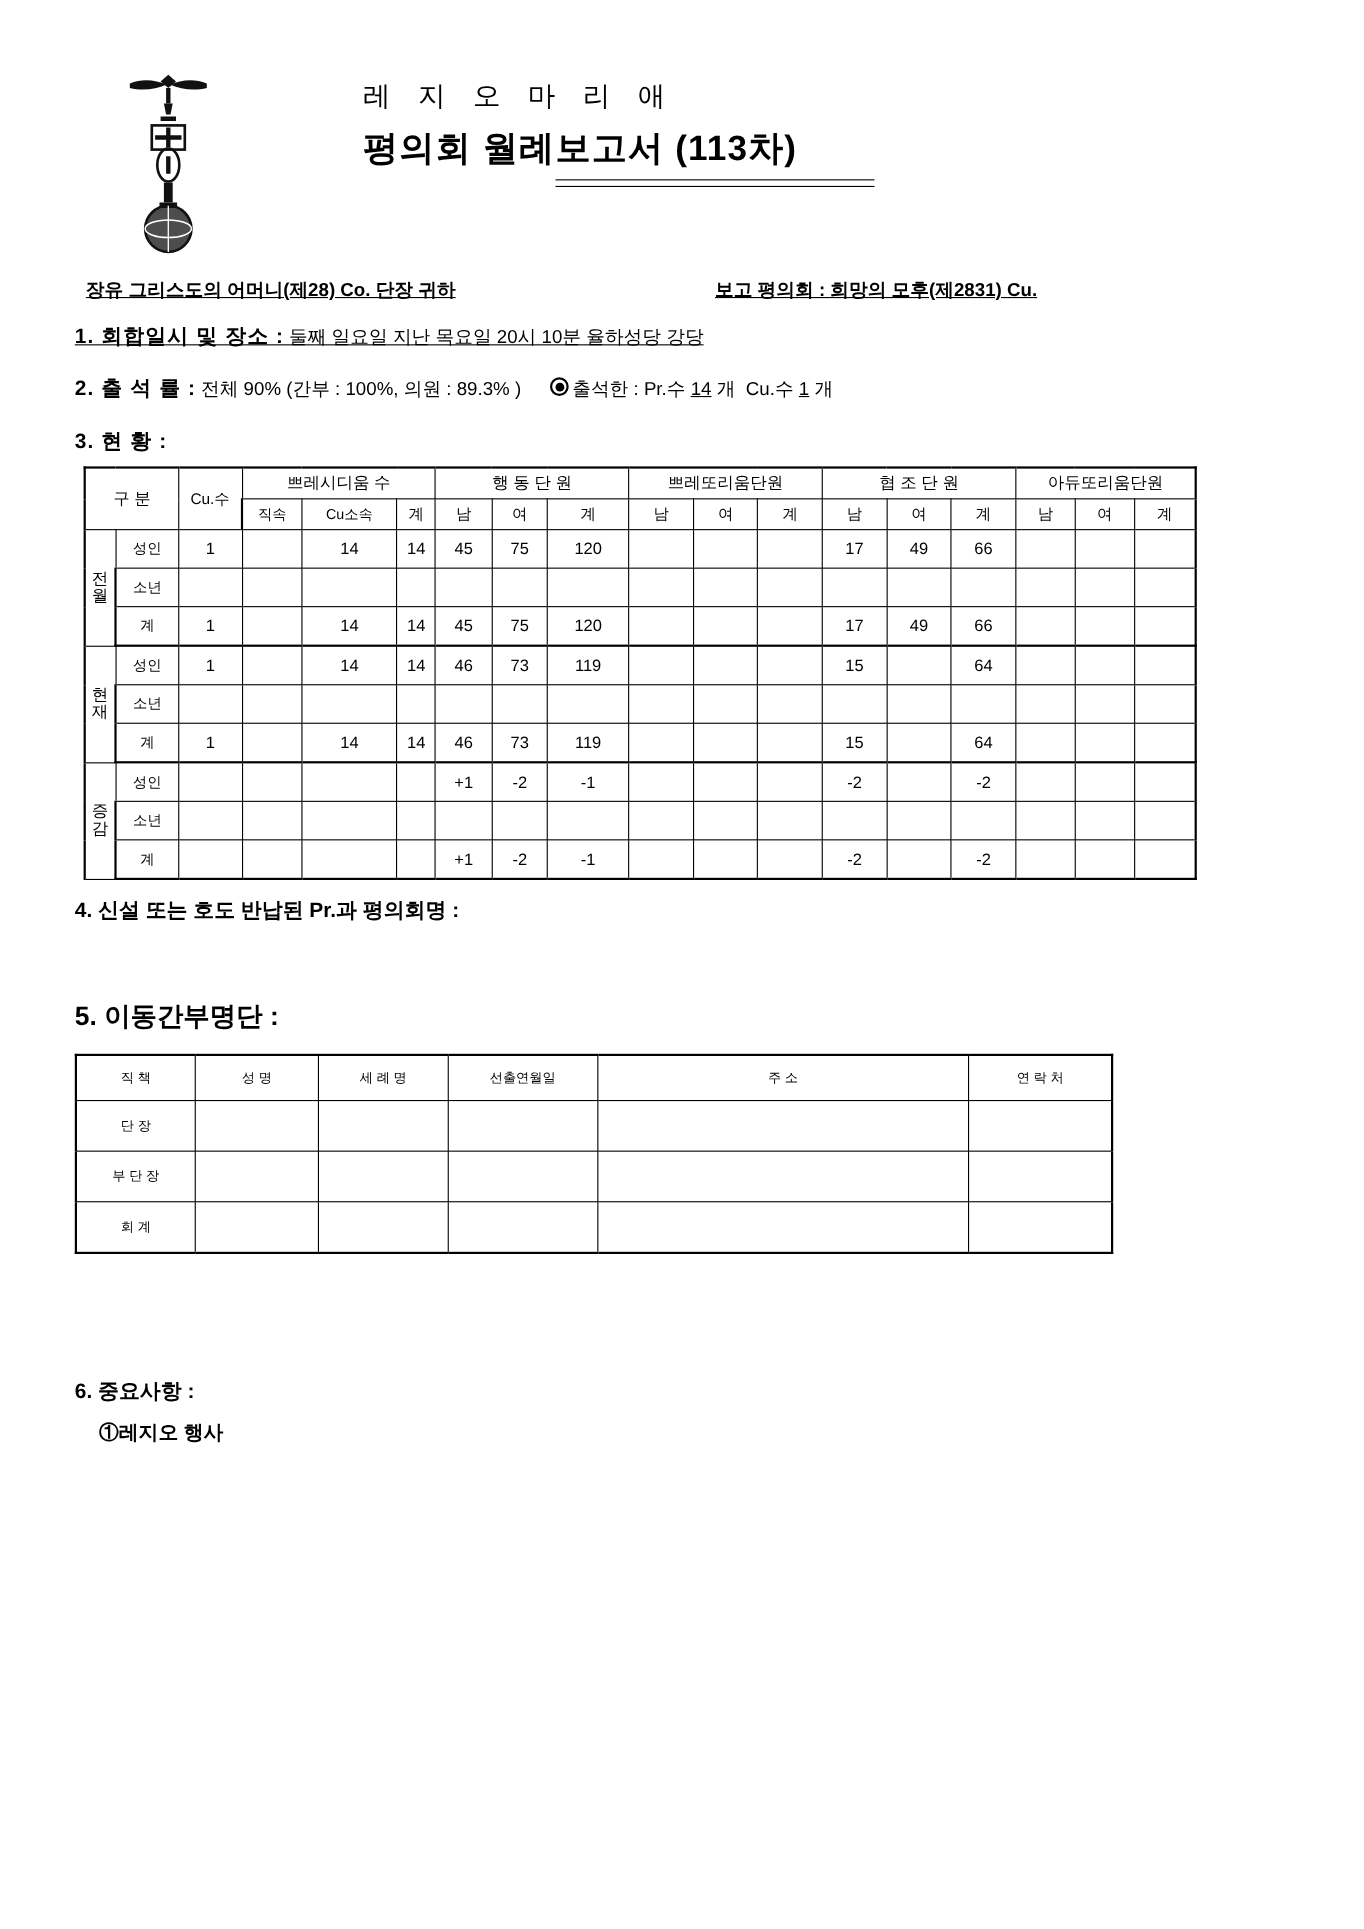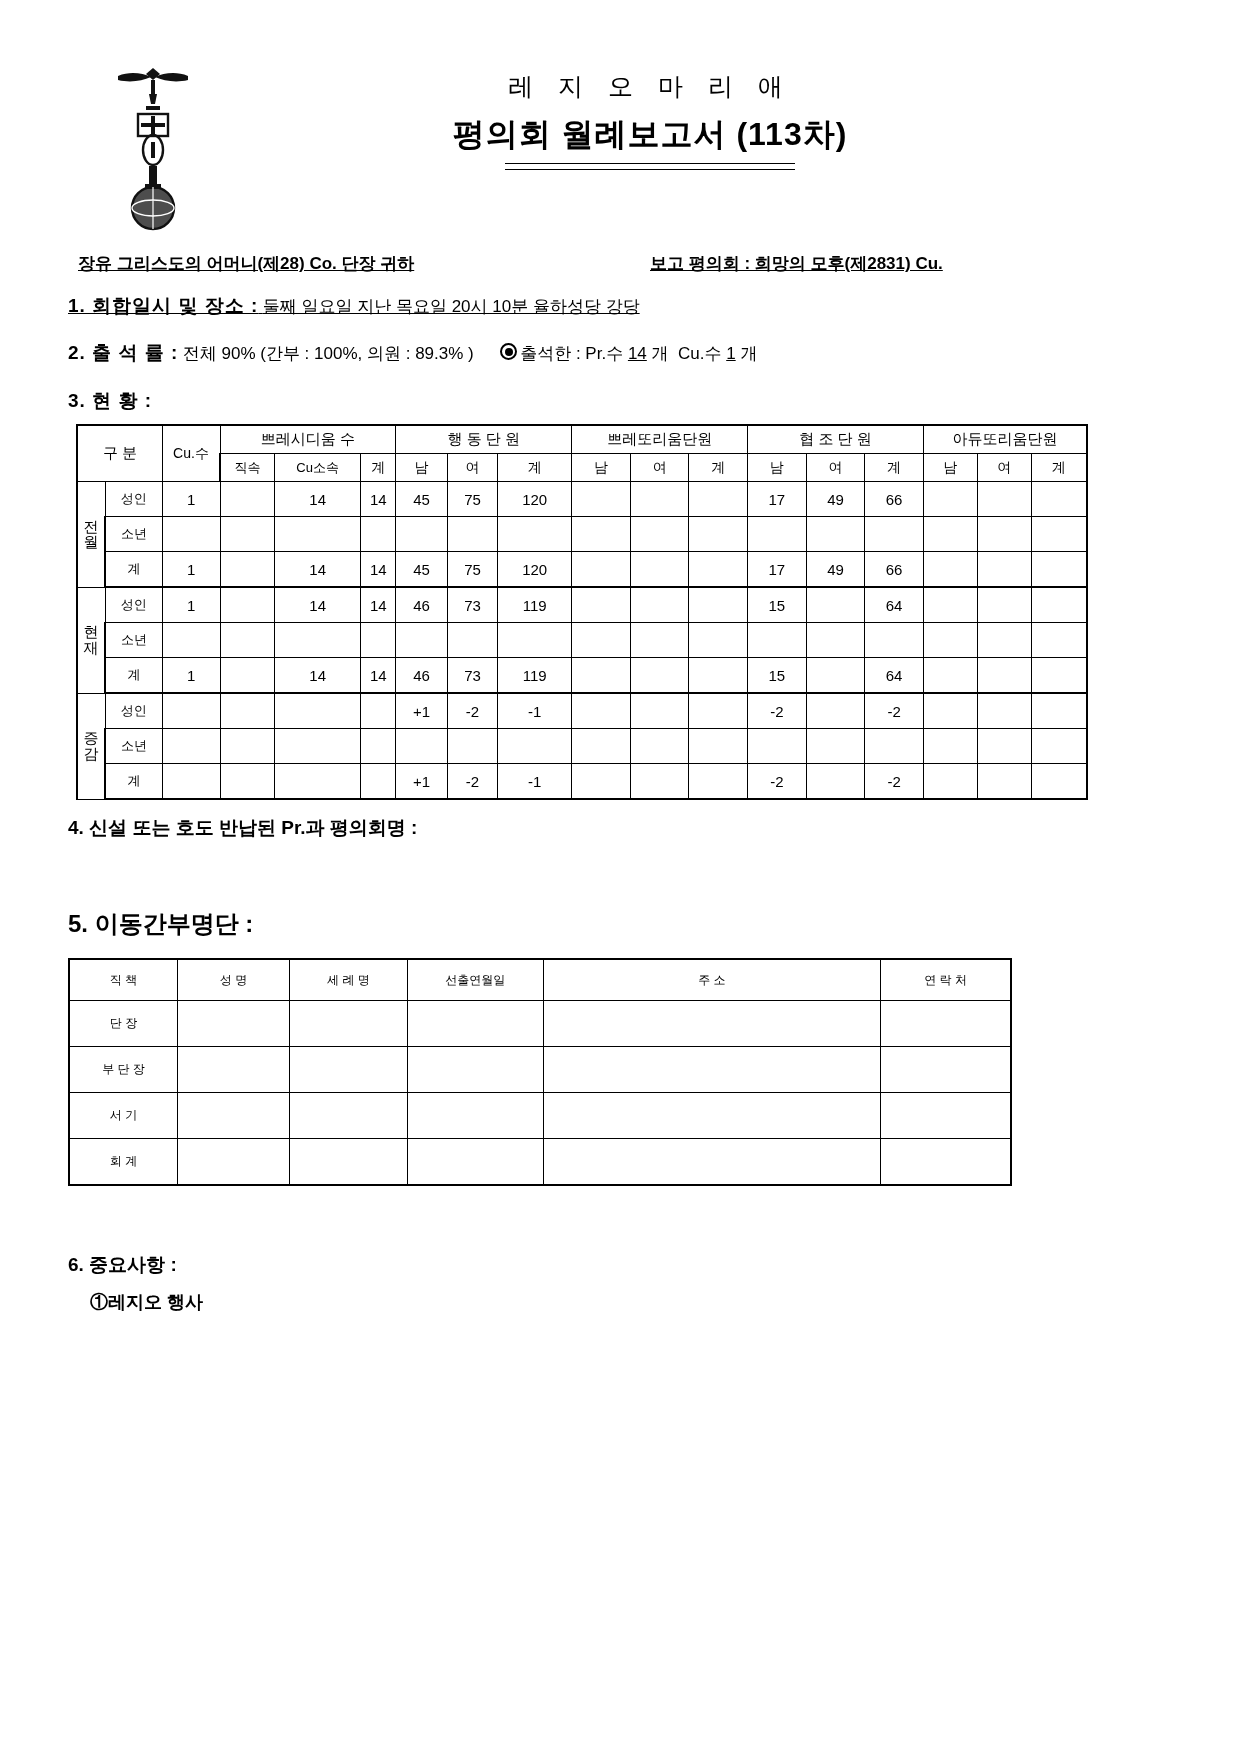--- a/index.html
+++ b/index.html
@@ -11,21 +11,21 @@
     position:relative;
     overflow:hidden;
   }
   .page{position:relative;width:1240px;height:1754px;}
 
   
   .header{position:relative;height:190px;}
   .emblem{
     position:absolute;left:108px;top:62px;width:90px;height:170px;
   }
-  .title-wrap{position:absolute;left:330px;top:70px;width:640px;text-align:center;}
+  .title-wrap{position:absolute;left:330px;top:70px;width:640px;}
   .title-sm{
     font-size:25px;letter-spacing:9px;font-weight:400;
     font-family:"Liberation Sans", sans-serif;
   }
   .title-lg{
     font-size:32px;font-weight:bold;margin-top:10px;letter-spacing:1px;
     font-family:"Liberation Sans", sans-serif;
   }
   .dbl-rule{
     margin:6px auto 0 auto;width:290px;height:5px;
@@ -411,28 +411,20 @@
         </tr>
         <tr>
           <td>부 단 장</td>
           <td></td>
           <td></td>
           <td></td>
           <td></td>
           <td></td>
         </tr>
         <tr>
-          <td>서     기</td>
-          <td></td>
-          <td></td>
-          <td></td>
-          <td></td>
-          <td></td>
-        </tr>
-        <tr>
           <td>회     계</td>
           <td></td>
           <td></td>
           <td></td>
           <td></td>
           <td></td>
         </tr>
       </tbody>
   </table>
 

